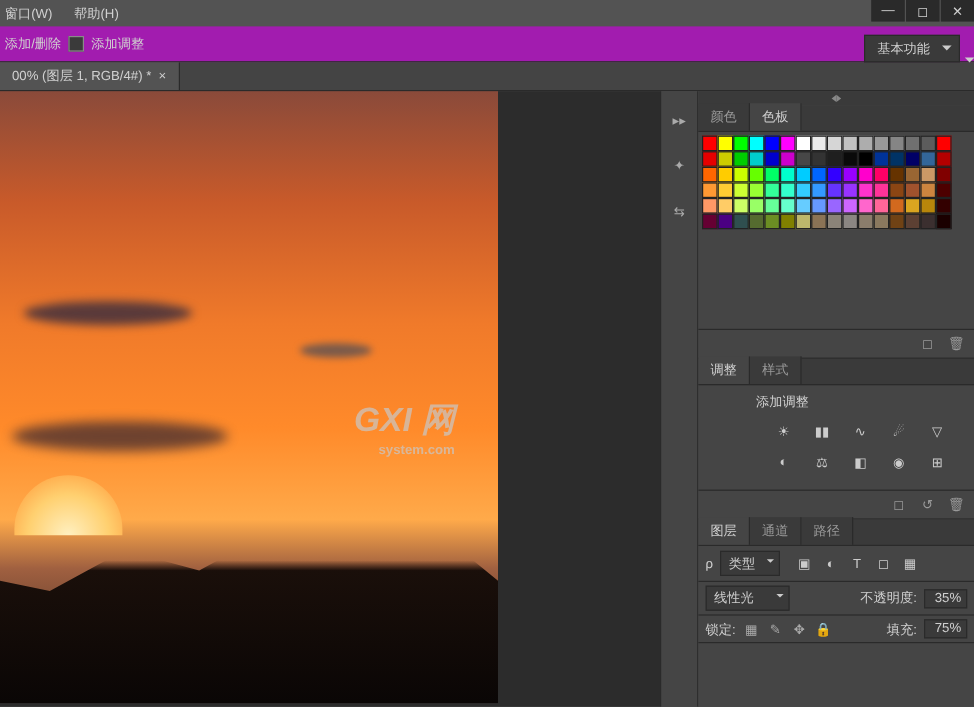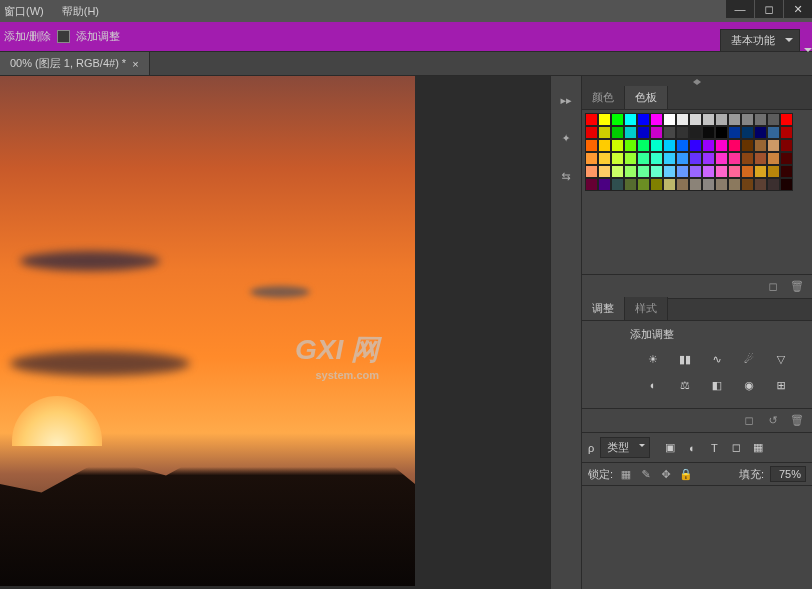--- a/index.html
+++ b/index.html
@@ -260,31 +260,42 @@
         </div>
       </div>
       <div class="adjust-footer">
         <div class="mini-icon">◻</div>
         <div class="mini-icon">↺</div>
         <div class="mini-icon">🗑</div>
       </div>
     </div>
 
     <div class="layers-panel">
+      <div class="panel-tabs">
+        <div class="ptab">图层</div>
+        <div class="ptab inactive">通道</div>
+        <div class="ptab inactive">路径</div>
+      </div>
       <div class="layers-toolbar">
         <span>ρ</span>
         <div class="kind-dd">类型</div>
         <div class="filter-icons">
           <div class="filter-ic">▣</div>
           <div class="filter-ic">◐</div>
           <div class="filter-ic">T</div>
           <div class="filter-ic">◻</div>
           <div class="filter-ic">▦</div>
         </div>
       </div>
+      <div class="blend-row">
+        <div class="blend-dd">线性光</div>
+        <span class="spacer"></span>
+        <span>不透明度:</span>
+        <div class="pct-box">35%</div>
+      </div>
       <div class="lock-row">
         <span>锁定:</span>
         <div class="lock-icons">
           <div class="lock-ic">▦</div>
           <div class="lock-ic">✎</div>
           <div class="lock-ic">✥</div>
           <div class="lock-ic">🔒</div>
         </div>
         <span class="spacer"></span>
         <span>填充:</span>

